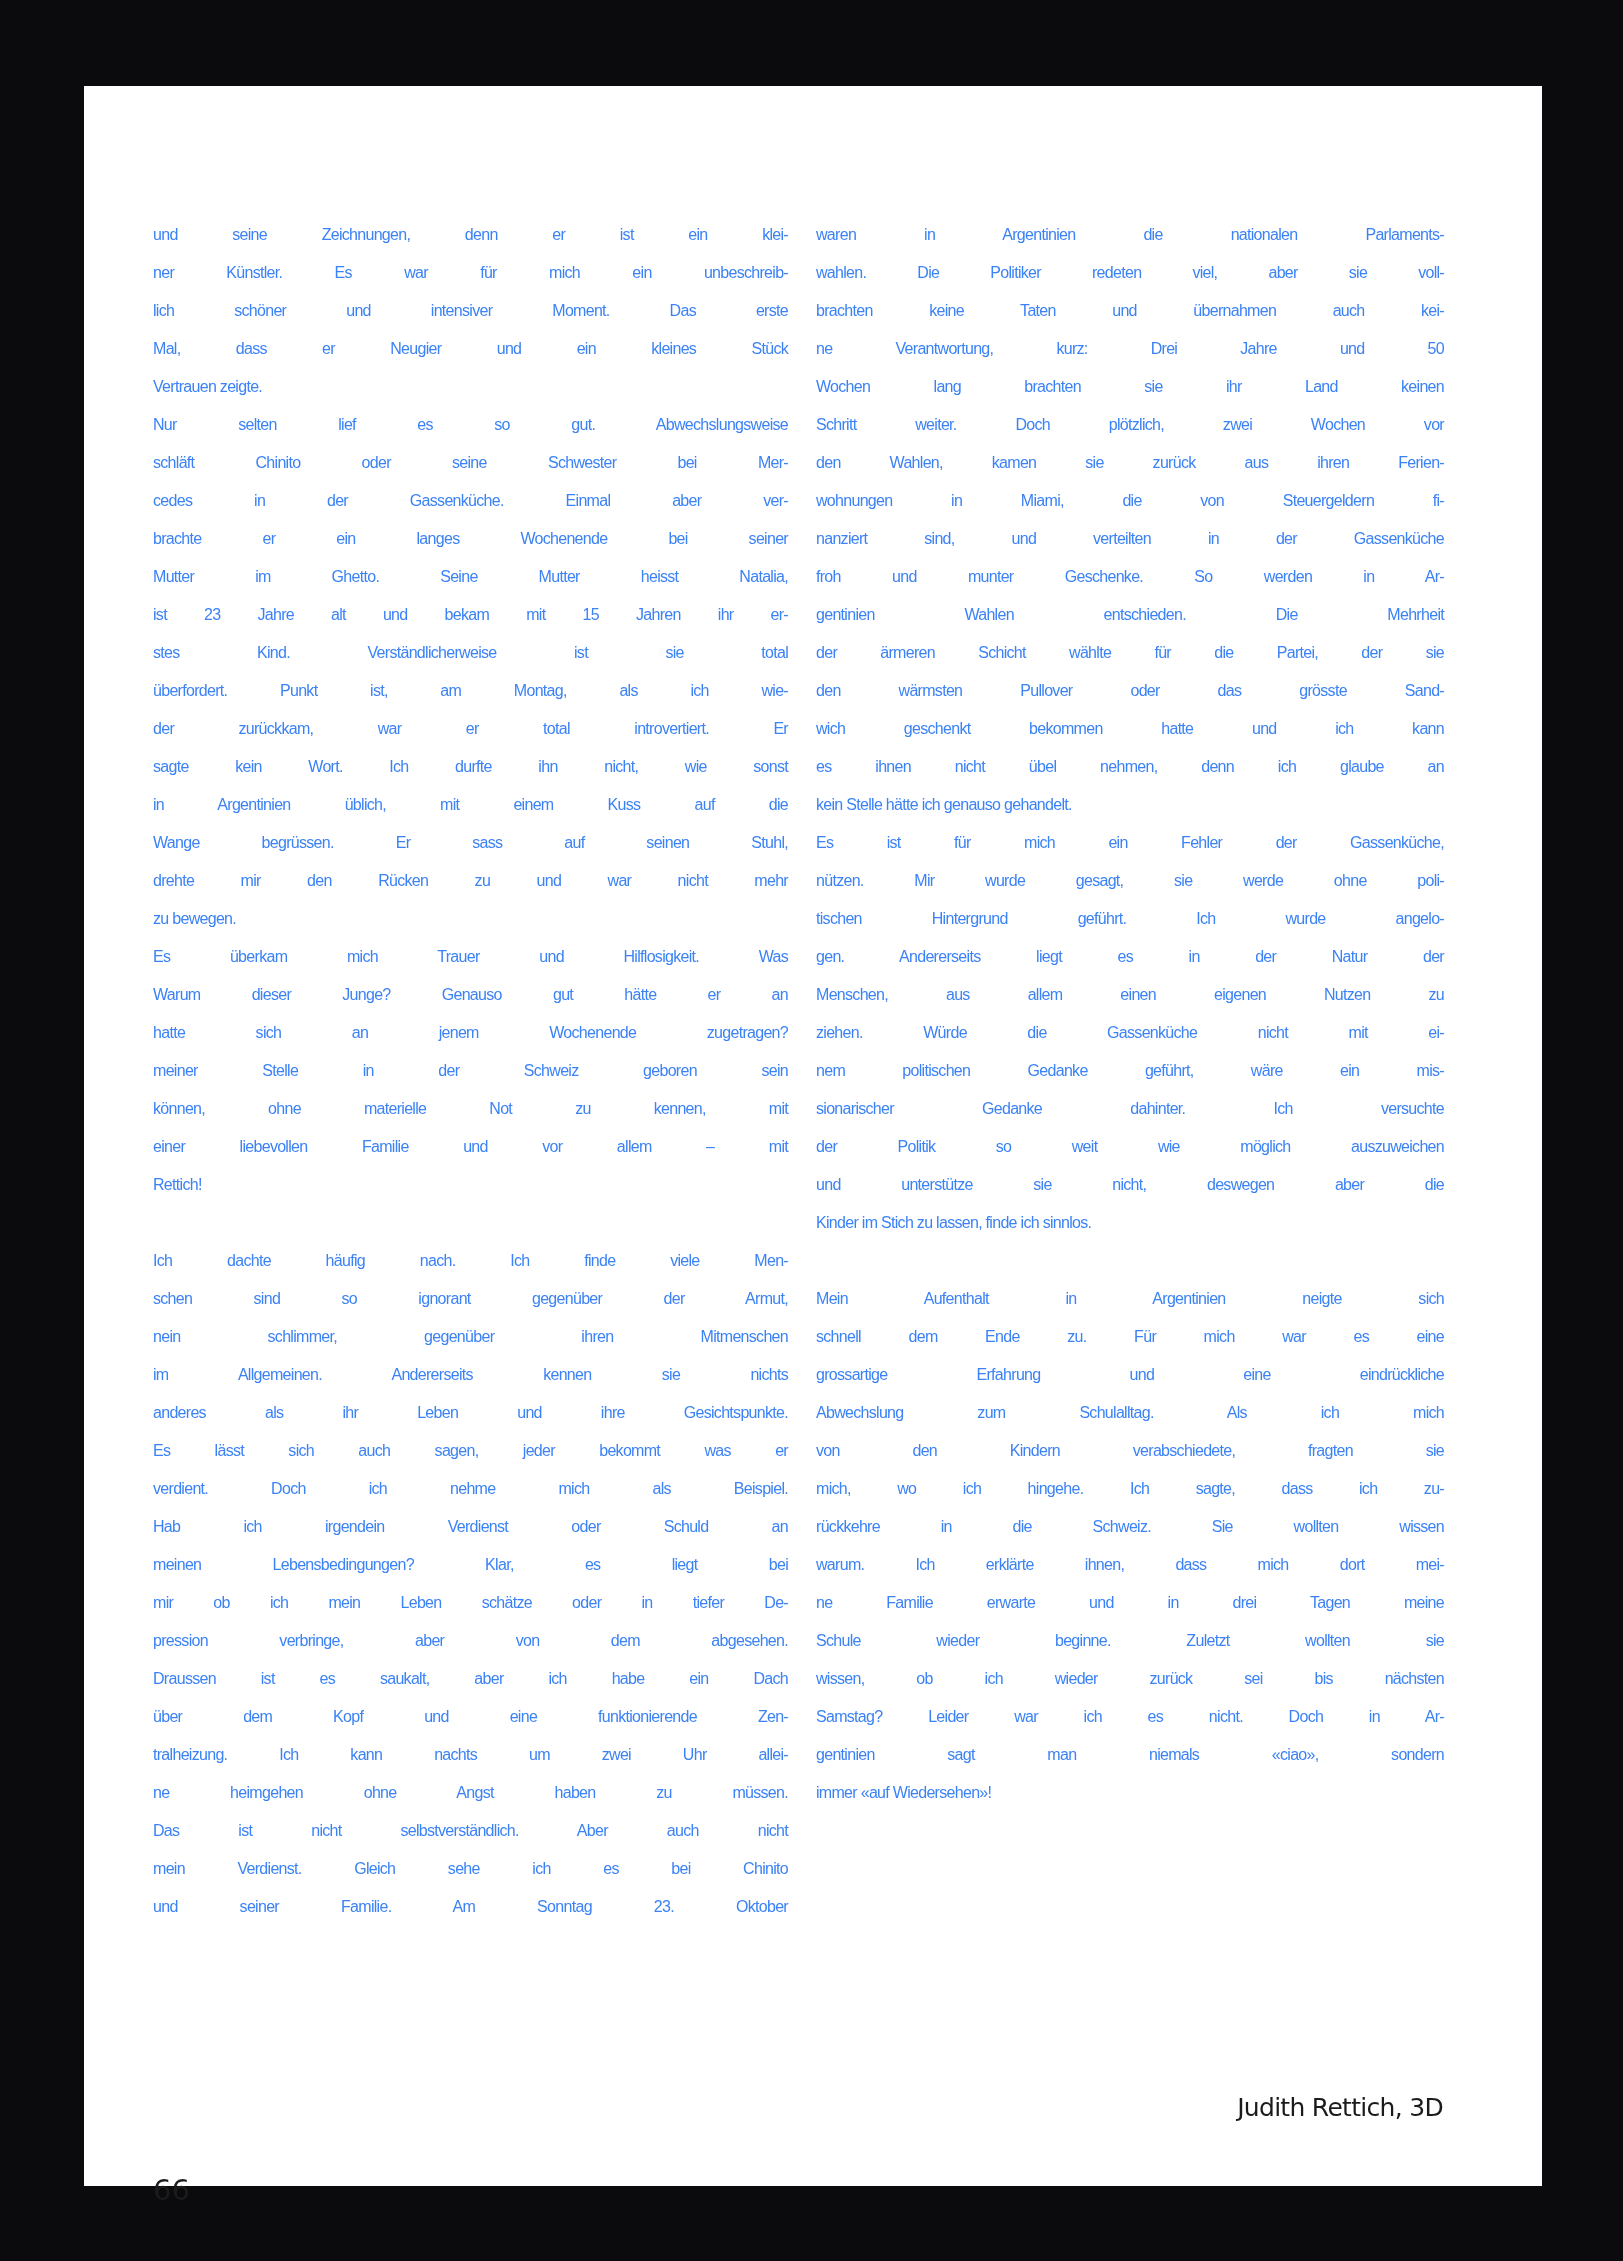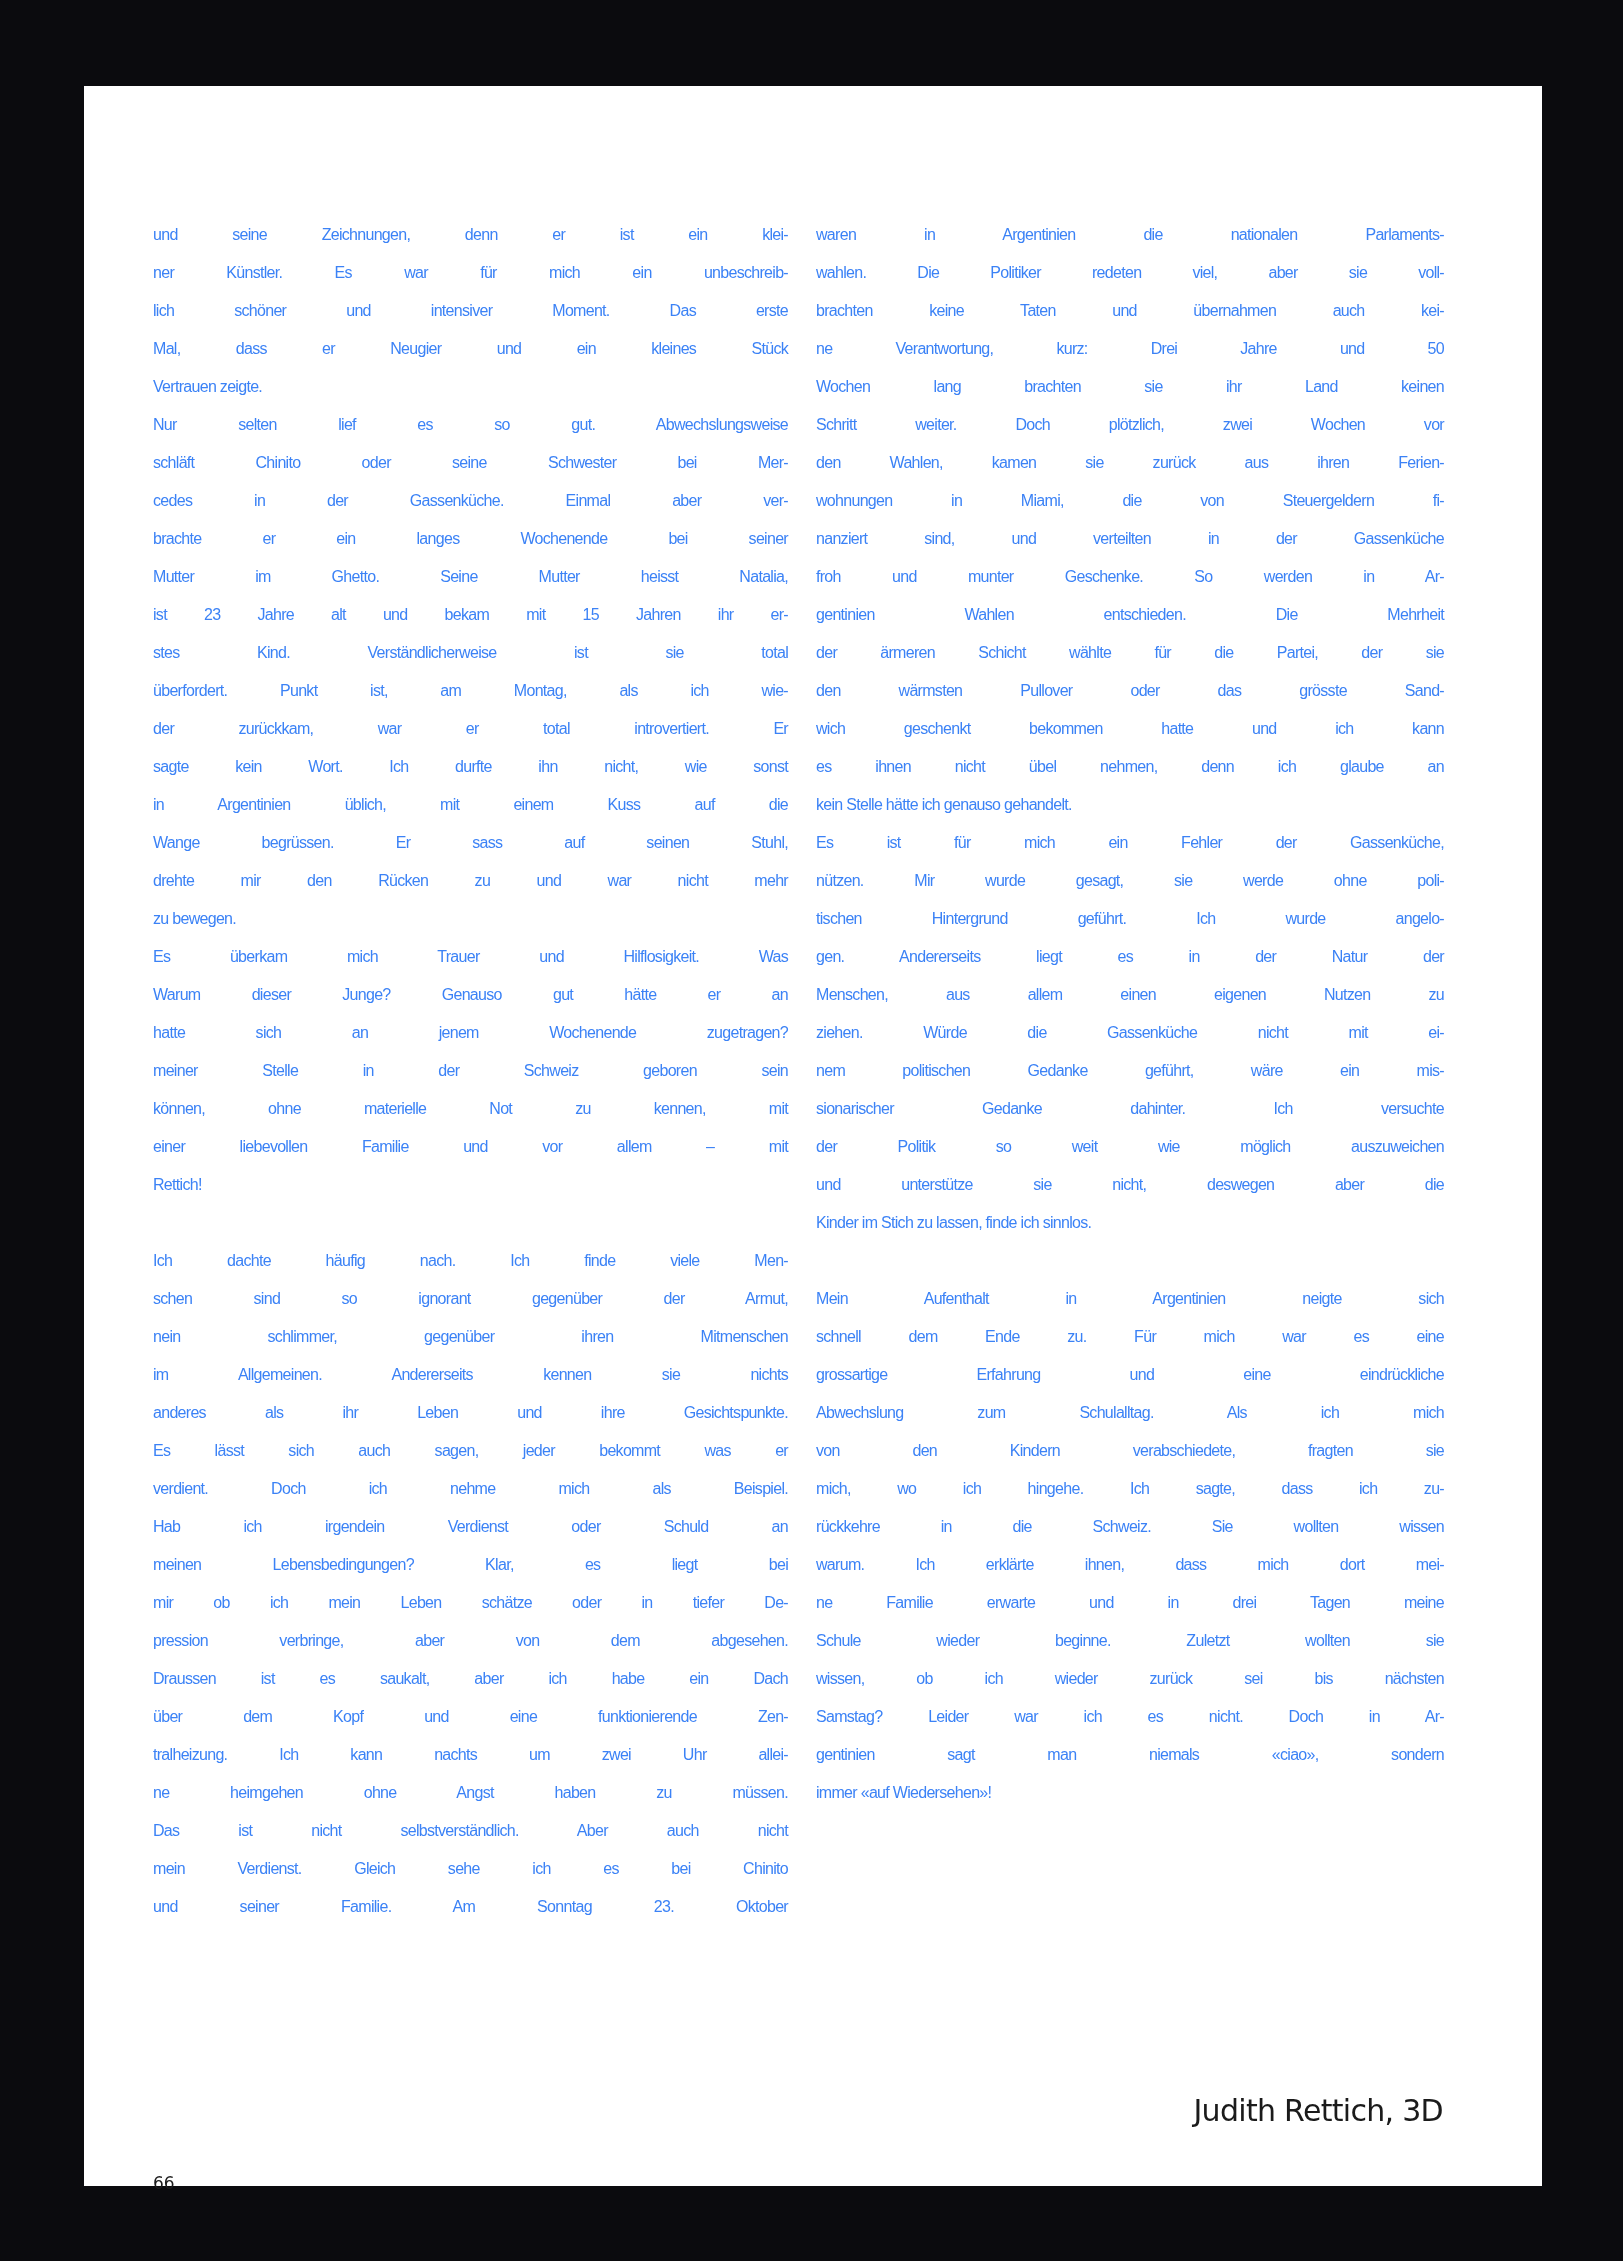--- a/index.html
+++ b/index.html
@@ -35,30 +35,30 @@
     text-align-last: justify;
     height: 38px;
   }
   .line.last { text-align-last: left; }
   .blank { display: block; height: 38px; }
   .signature {
     position: absolute;
     right: 99px;
     top: 2007px;
     font-family: "DejaVu Sans", sans-serif;
-    font-size: 30px;
+    font-size: 25px;
     letter-spacing: -0.7px;
     color: #1b1b1b;
   }
   .page-number {
     position: absolute;
     left: 69px;
     top: 2087px;
     font-family: "DejaVu Sans", sans-serif;
-    font-size: 17px;
+    font-size: 29px;
     color: #1b1b1b;
   }
 </style>
 </head>
 <body>
 
 <div class="page">
   <div class="col left" id="left-col">
       <span class="line">und seine Zeichnungen, denn er ist ein klei-</span>
       <span class="line">ner Künstler. Es war für mich ein unbeschreib-</span>

